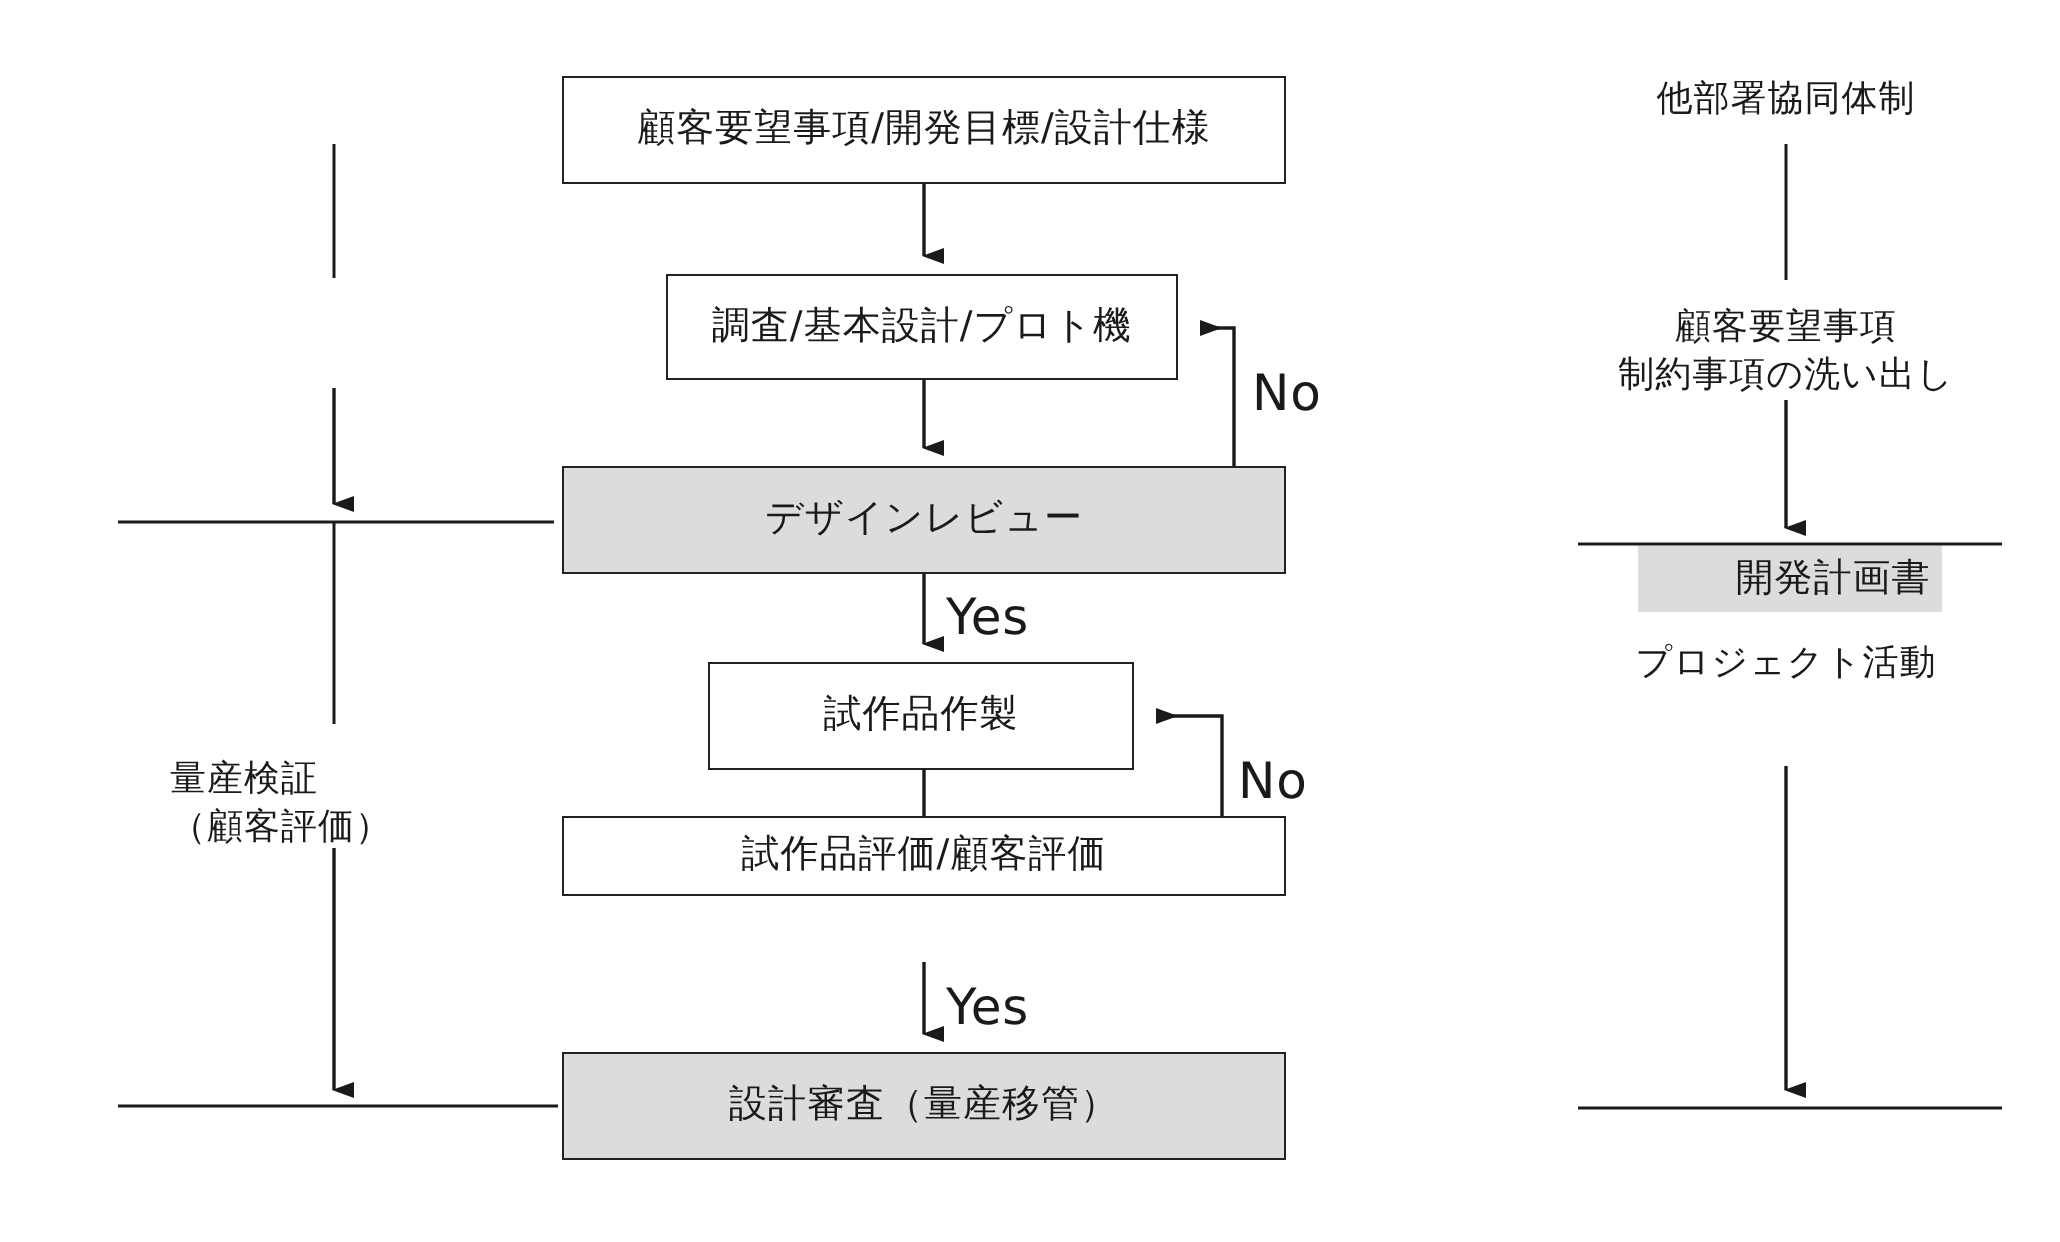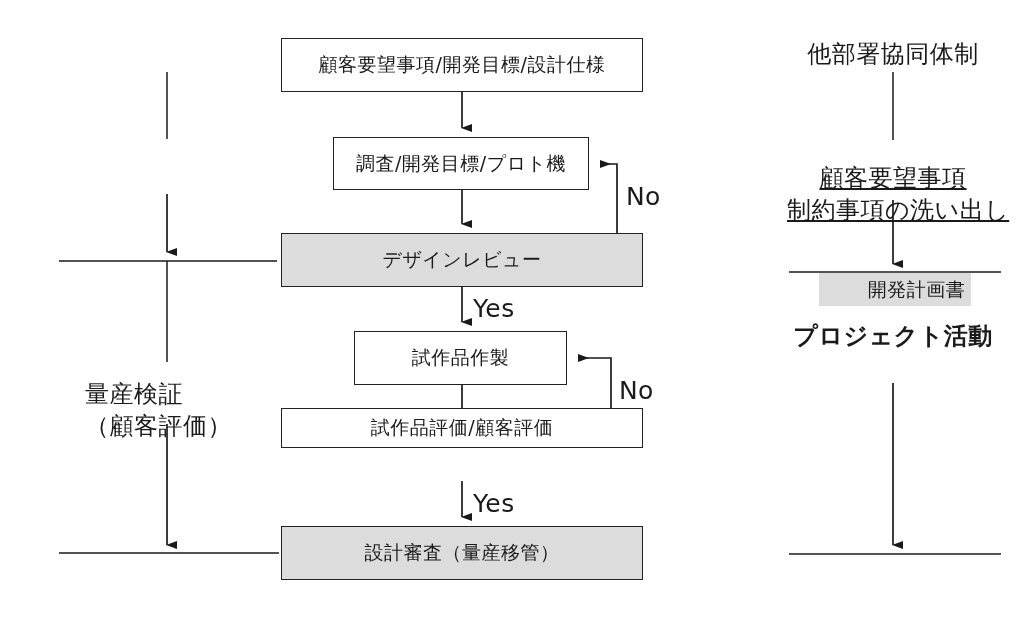--- a/index.html
+++ b/index.html
@@ -39,21 +39,21 @@
     background: #ffffff;
   }
   .node.box.shaded {
     background: #dcdcdc;
   }
   .node.tag {
     background: #dcdcdc;
   }
   .label {
     position: absolute;
-    font-size: 24px;
+    font-size: 18px;
     line-height: 1.35;
     white-space: pre;
     letter-spacing: 0.5px;
   }
   .yesno {
     position: absolute;
     font-size: 25px;
     letter-spacing: 0.4px;
   }
   svg#lines {
@@ -115,21 +115,21 @@
     <line class="ln-thin" x1="778" y1="272" x2="990" y2="272"></line>
     <line class="ln" x1="882" y1="383" x2="882" y2="545" marker-end="url(#ah-down)"></line>
     <line class="ln-thin" x1="778" y1="554" x2="990" y2="554"></line>
   </svg>
 
   <div class="node box" style="left:270px; top:38px; width:362px; height:54px;">
     <span>顧客要望事項/開発目標/設計仕様</span>
   </div>
 
   <div class="node box" style="left:322px; top:137px; width:256px; height:53px;">
-    <span>調査/開発目標/プロト機</span>
+    <span>調査/基本設計/プロト機</span>
   </div>
 
   <div class="node box shaded" style="left:270px; top:233px; width:362px; height:54px;">
     <span>デザインレビュー</span>
   </div>
 
   <div class="node box" style="left:343px; top:331px; width:213px; height:54px;">
     <span>試作品作製</span>
   </div>
 
@@ -145,22 +145,22 @@
   <div class="yesno" style="left:462px; top:489px;">Yes</div>
   <div class="yesno" style="left:615px; top:182px;">No</div>
   <div class="yesno" style="left:608px; top:376px;">No</div>
 
 
   <div class="label" style="left:74px; top:378px; text-align:left; width:164px;">量産検証
 （顧客評価）</div>
 
   <div class="label" style="left:788px; top:38px; text-align:center; width:188px;">他部署協同体制</div>
 
-  <div class="label" style="left:776px; top:162px; text-align:center; width:212px;text-decoration:underline;">顧客要望事項
+  <div class="label" style="left:776px; top:152px; text-align:center; width:212px;">顧客要望事項
 制約事項の洗い出し</div>
 
   <div class="node tag" style="left:808px; top:273px; width:152px; height:33px;padding-left:43px;">
     <span>開発計画書</span>
   </div>
 
-  <div class="label" style="left:776px; top:320px; text-align:center; width:212px;font-weight:bold;">プロジェクト活動</div>
+  <div class="label" style="left:776px; top:320px; text-align:center; width:212px;">プロジェクト活動</div>
 
 </div>
 
 </body></html>

